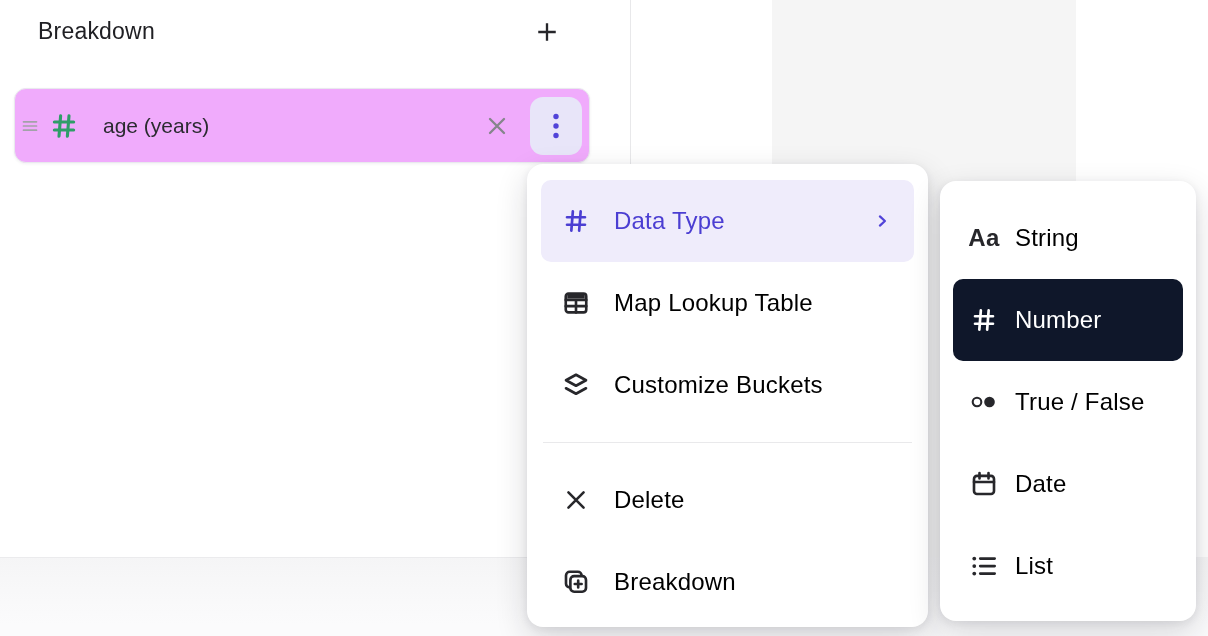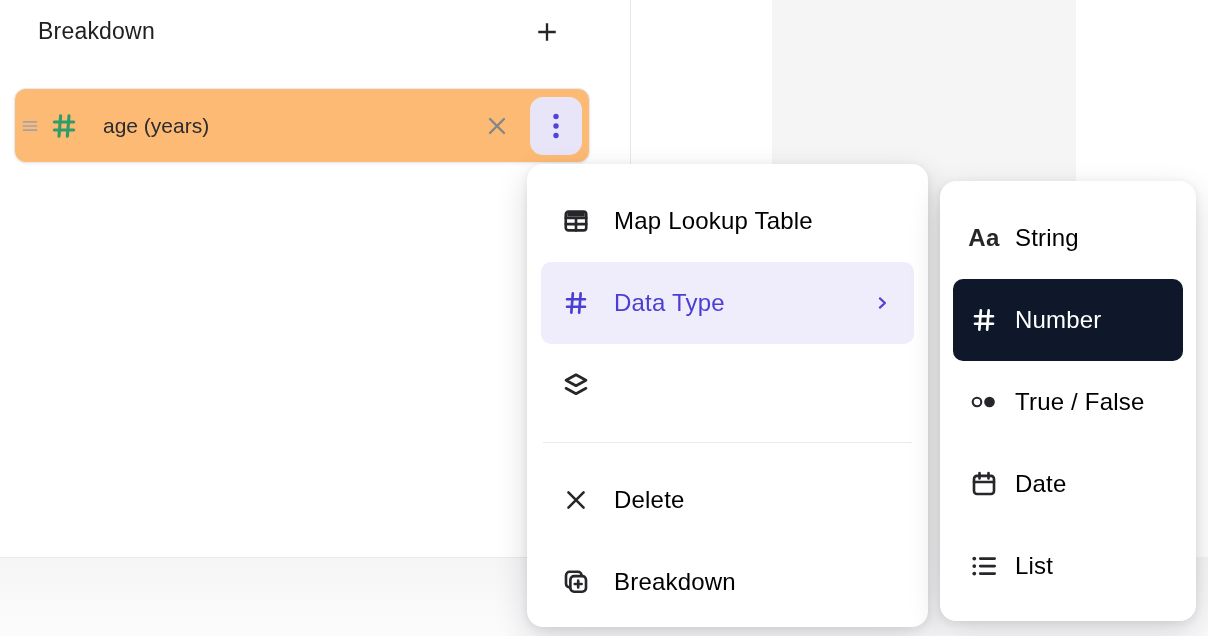--- a/index.html
+++ b/index.html
@@ -35,21 +35,21 @@
     font-size:23px; font-weight:400; color:#202024; letter-spacing:.2px;
   }
   .add-btn{
     position:absolute; left:527px; top:12px; width:40px; height:40px; z-index:3;
     display:flex; align-items:center; justify-content:center;
     background:transparent; border:none; cursor:pointer; color:#26262a;
   }
   
   .field-card{
     position:absolute; left:14px; top:88px; width:576px; height:75px; z-index:4;
-    background:#fdba74; border:1px solid #e9e9ee; border-radius:12px;
+    background:#f0abfc; border:1px solid #e9e9ee; border-radius:12px;
     box-shadow:0 1px 3px rgba(20,20,30,.06);
     display:flex; align-items:center;
   }
   .drag-handle{ margin-left:6px; width:18px; display:flex; align-items:center; justify-content:center; color:#a2a2a8; cursor:grab; }
   .field-type-icon{ margin-left:10px; width:30px; height:30px; color:#2f9d68; display:flex; align-items:center; justify-content:center; }
   .field-label{ margin-left:24px; font-size:21px; font-weight:500; color:#2b2b30; }
   .spacer{ flex:1; }
   .icon-btn{ background:transparent; border:none; cursor:pointer; display:flex; align-items:center; justify-content:center; }
   .remove-btn{ width:34px; height:34px; color:#85858b; }
   .kebab-btn{
@@ -124,50 +124,51 @@
       <svg width="8" height="28" viewBox="0 0 8 28" fill="currentColor">
         <circle cx="4" cy="4.5" r="2.7"></circle>
           <circle cx="4" cy="14" r="2.7"></circle>
           <circle cx="4" cy="23.5" r="2.7"></circle>
       </svg>
     </span>
   </button>
 </div>
 
 <div class="menu context-menu">
+    <div class="menu-item accent">
+      <span class="mi-icon">
+        <svg width="28" height="28" viewBox="0 0 24 24" fill="none" stroke="currentColor" stroke-width="2.3" stroke-linecap="round">
+          <path d="M9.3 3.8 L8 20.2 M16 3.8 L14.7 20.2 M4.3 8.8 H19.7 M4.3 15.2 H19.7"></path>
+        </svg>
+      </span>
+      <span class="mi-label">Data Type</span>
+      <span class="mi-chevron">
+        <svg width="20" height="22" viewBox="0 0 24 24" fill="none" stroke="currentColor" stroke-width="2.7" stroke-linecap="round" stroke-linejoin="round">
+          <path d="M9.5 6.5 L15.5 12 L9.5 17.5"></path>
+        </svg>
+      </span>
+    </div>
     <div class="menu-item">
       <span class="mi-icon">
         <svg width="30" height="30" viewBox="0 0 24 24" fill="none" stroke="currentColor" stroke-width="2.1" stroke-linecap="round">
           <rect x="3.8" y="4.5" width="16.4" height="15" rx="2.2"></rect>
           <path d="M3.8 9.5 H20.2 M12 9.5 V19.5 M3.8 14.5 H20.2"></path>
           <path d="M5 5.6 H19 V8.4 H5 Z" fill="currentColor" stroke="none"></path>
         </svg>
       </span>
       <span class="mi-label">Map Lookup Table</span>
     </div>
-    <div class="menu-item accent">
-      <span class="mi-icon">
-        <svg width="28" height="28" viewBox="0 0 24 24" fill="none" stroke="currentColor" stroke-width="2.3" stroke-linecap="round">
-          <path d="M9.3 3.8 L8 20.2 M16 3.8 L14.7 20.2 M4.3 8.8 H19.7 M4.3 15.2 H19.7"></path>
-        </svg>
-      </span>
-      <span class="mi-label">Data Type</span>
-      <span class="mi-chevron">
-        <svg width="20" height="22" viewBox="0 0 24 24" fill="none" stroke="currentColor" stroke-width="2.7" stroke-linecap="round" stroke-linejoin="round">
-          <path d="M9.5 6.5 L15.5 12 L9.5 17.5"></path>
-        </svg>
-      </span>
-    </div>
     <div class="menu-item">
       <span class="mi-icon">
         <svg width="30" height="30" viewBox="0 0 24 24" fill="none" stroke="currentColor" stroke-width="2.1" stroke-linejoin="round" stroke-linecap="round">
           <path d="M12 3.8 L20 8.2 L12 12.6 L4 8.2 Z"></path>
           <path d="M4 14.6 L12 19 L20 14.6"></path>
         </svg>
       </span>
+      <span class="mi-label">Customize Buckets</span>
     </div>
     <div class="menu-divider"></div>
     <div class="menu-item">
       <span class="mi-icon">
         <svg width="28" height="28" viewBox="0 0 24 24" fill="none" stroke="currentColor" stroke-width="2.2" stroke-linecap="round">
           <path d="M5.5 5.5 L18.5 18.5 M18.5 5.5 L5.5 18.5"></path>
         </svg>
       </span>
       <span class="mi-label">Delete</span>
     </div>

